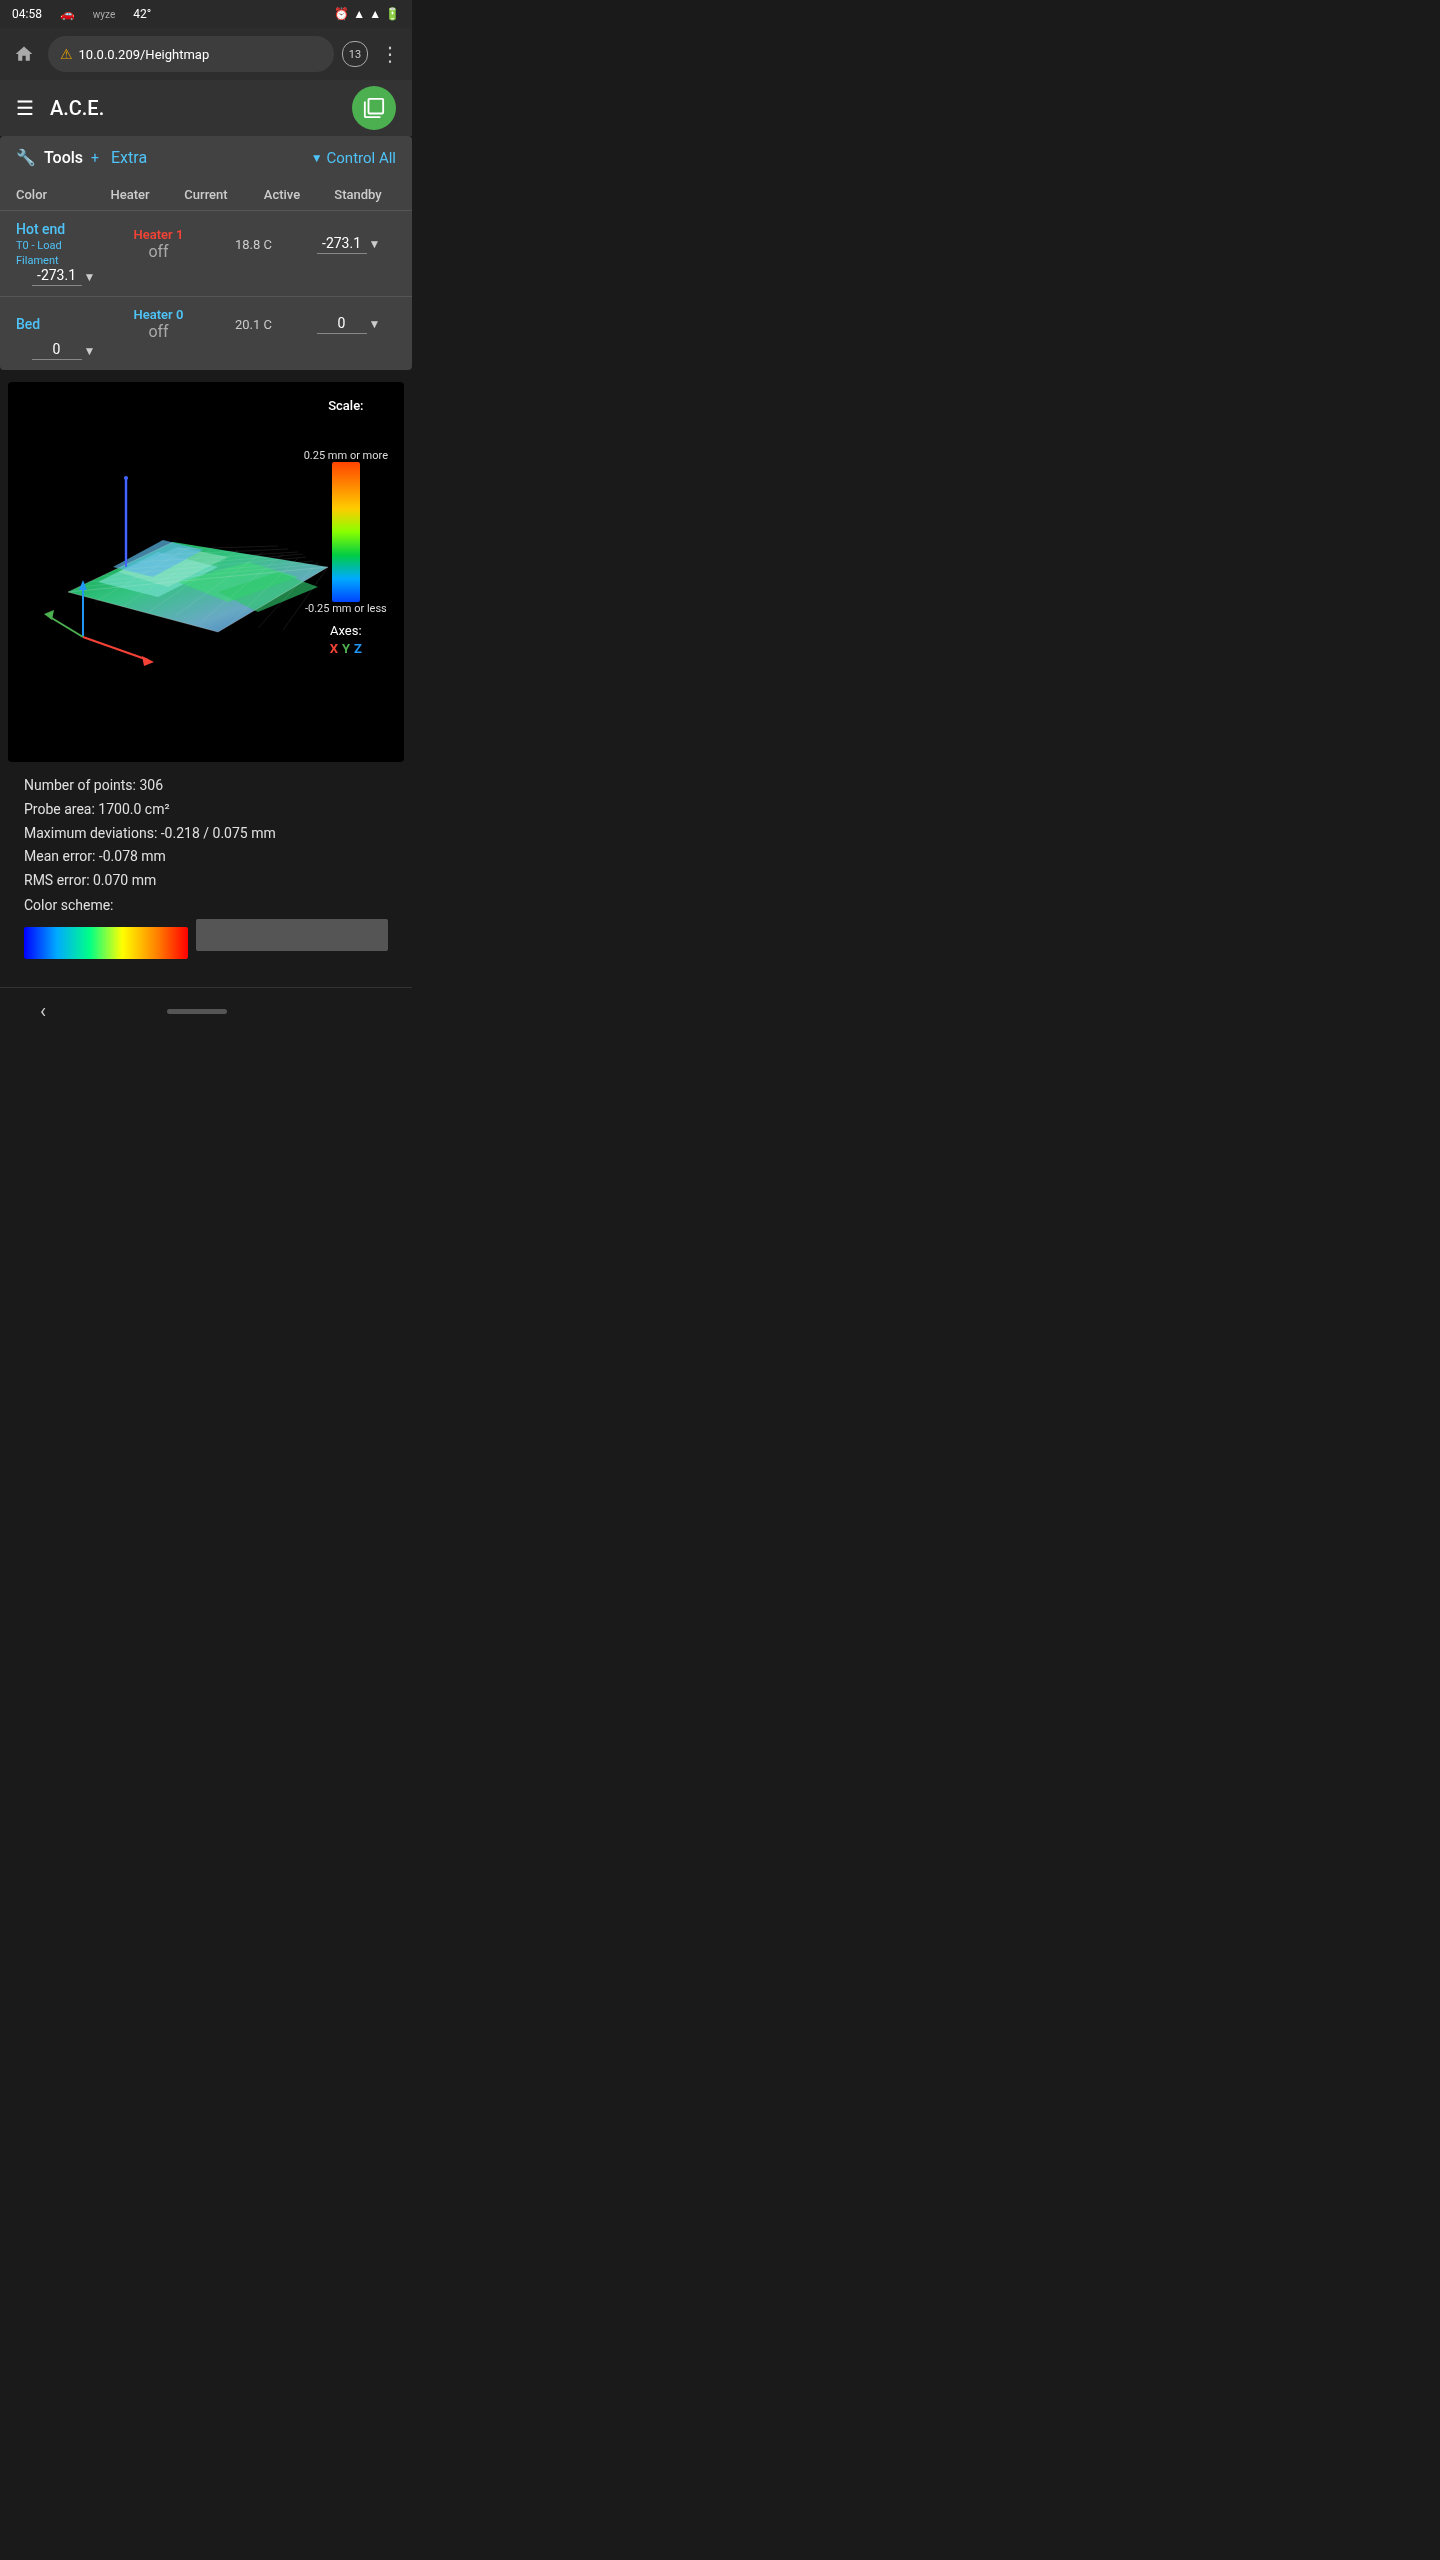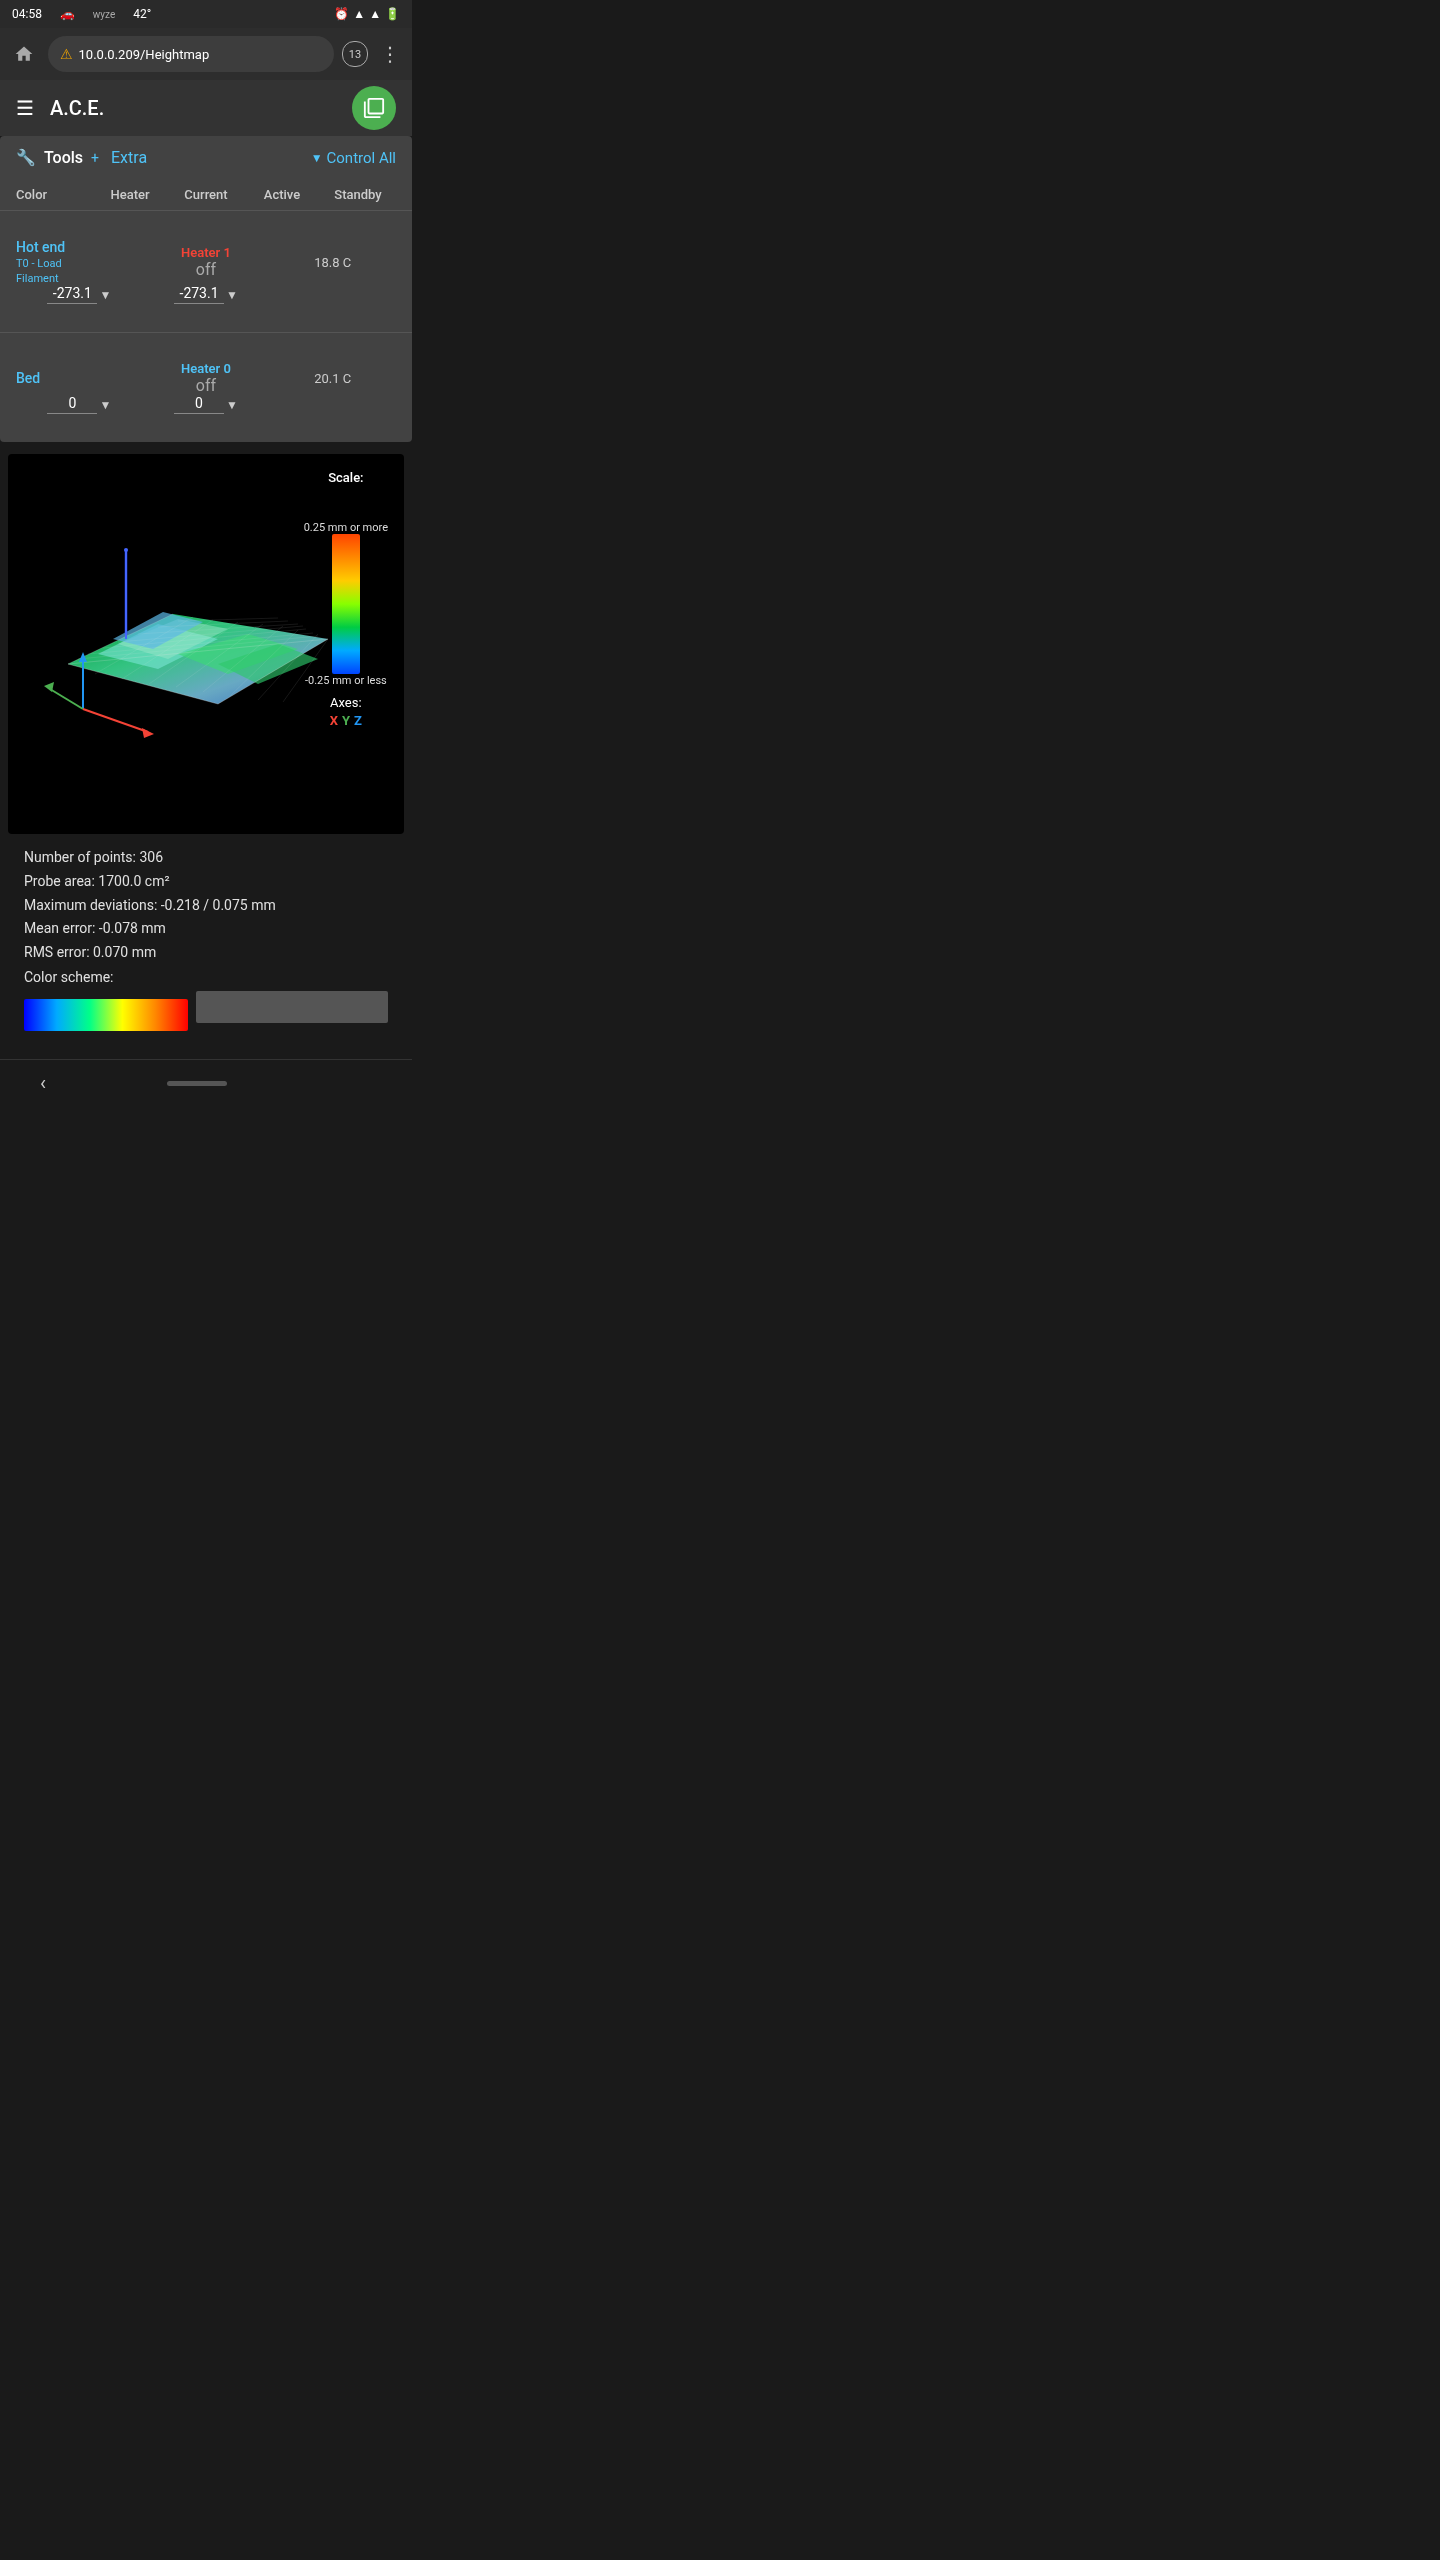--- a/index.html
+++ b/index.html
@@ -114,22 +114,22 @@
       padding: 8px 16px;
       font-size: 13px;
       color: #ccc;
       font-weight: 500;
     }
     .table-header div { text-align: center; }
     .table-header div:first-child { text-align: left; }
 
     .tool-row {
       display: grid;
-      grid-template-columns: 1fr 1fr 1fr;
-      padding: 28px 16px;
+      grid-template-columns: 1fr 1fr 1fr 1fr;
+      padding: 10px 16px;
       align-items: center;
       border-top: 1px solid #555;
     }
     .tool-name-cell { display: flex; flex-direction: column; gap: 2px; }
     .tool-name { color: #4fc3f7; font-size: 14px; font-weight: 500; }
     .tool-sub { color: #4fc3f7; font-size: 11px; }
     .heater-cell { text-align: center; }
     .heater-name { font-size: 13px; font-weight: 600; }
     .heater-name.red { color: #f44336; }
     .heater-name.blue { color: #4fc3f7; }

